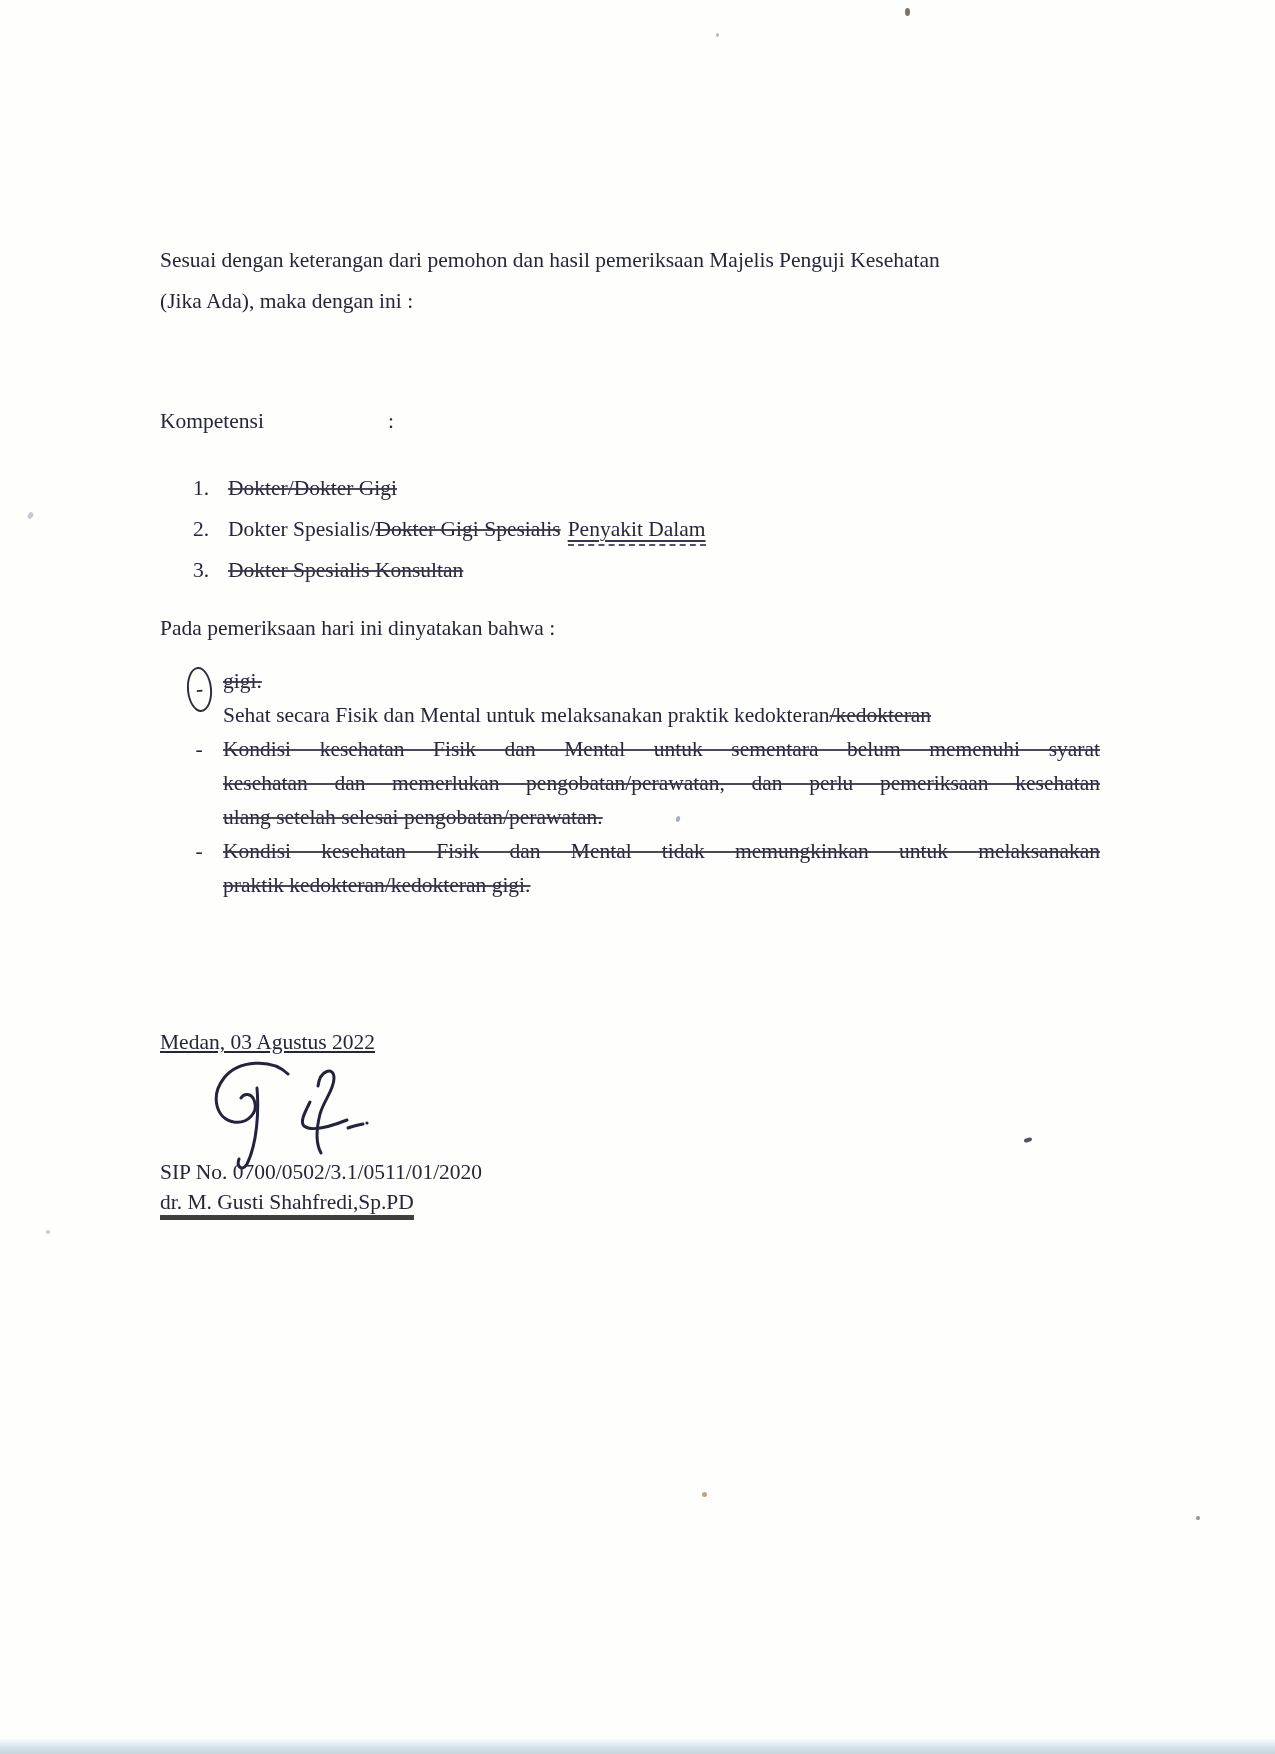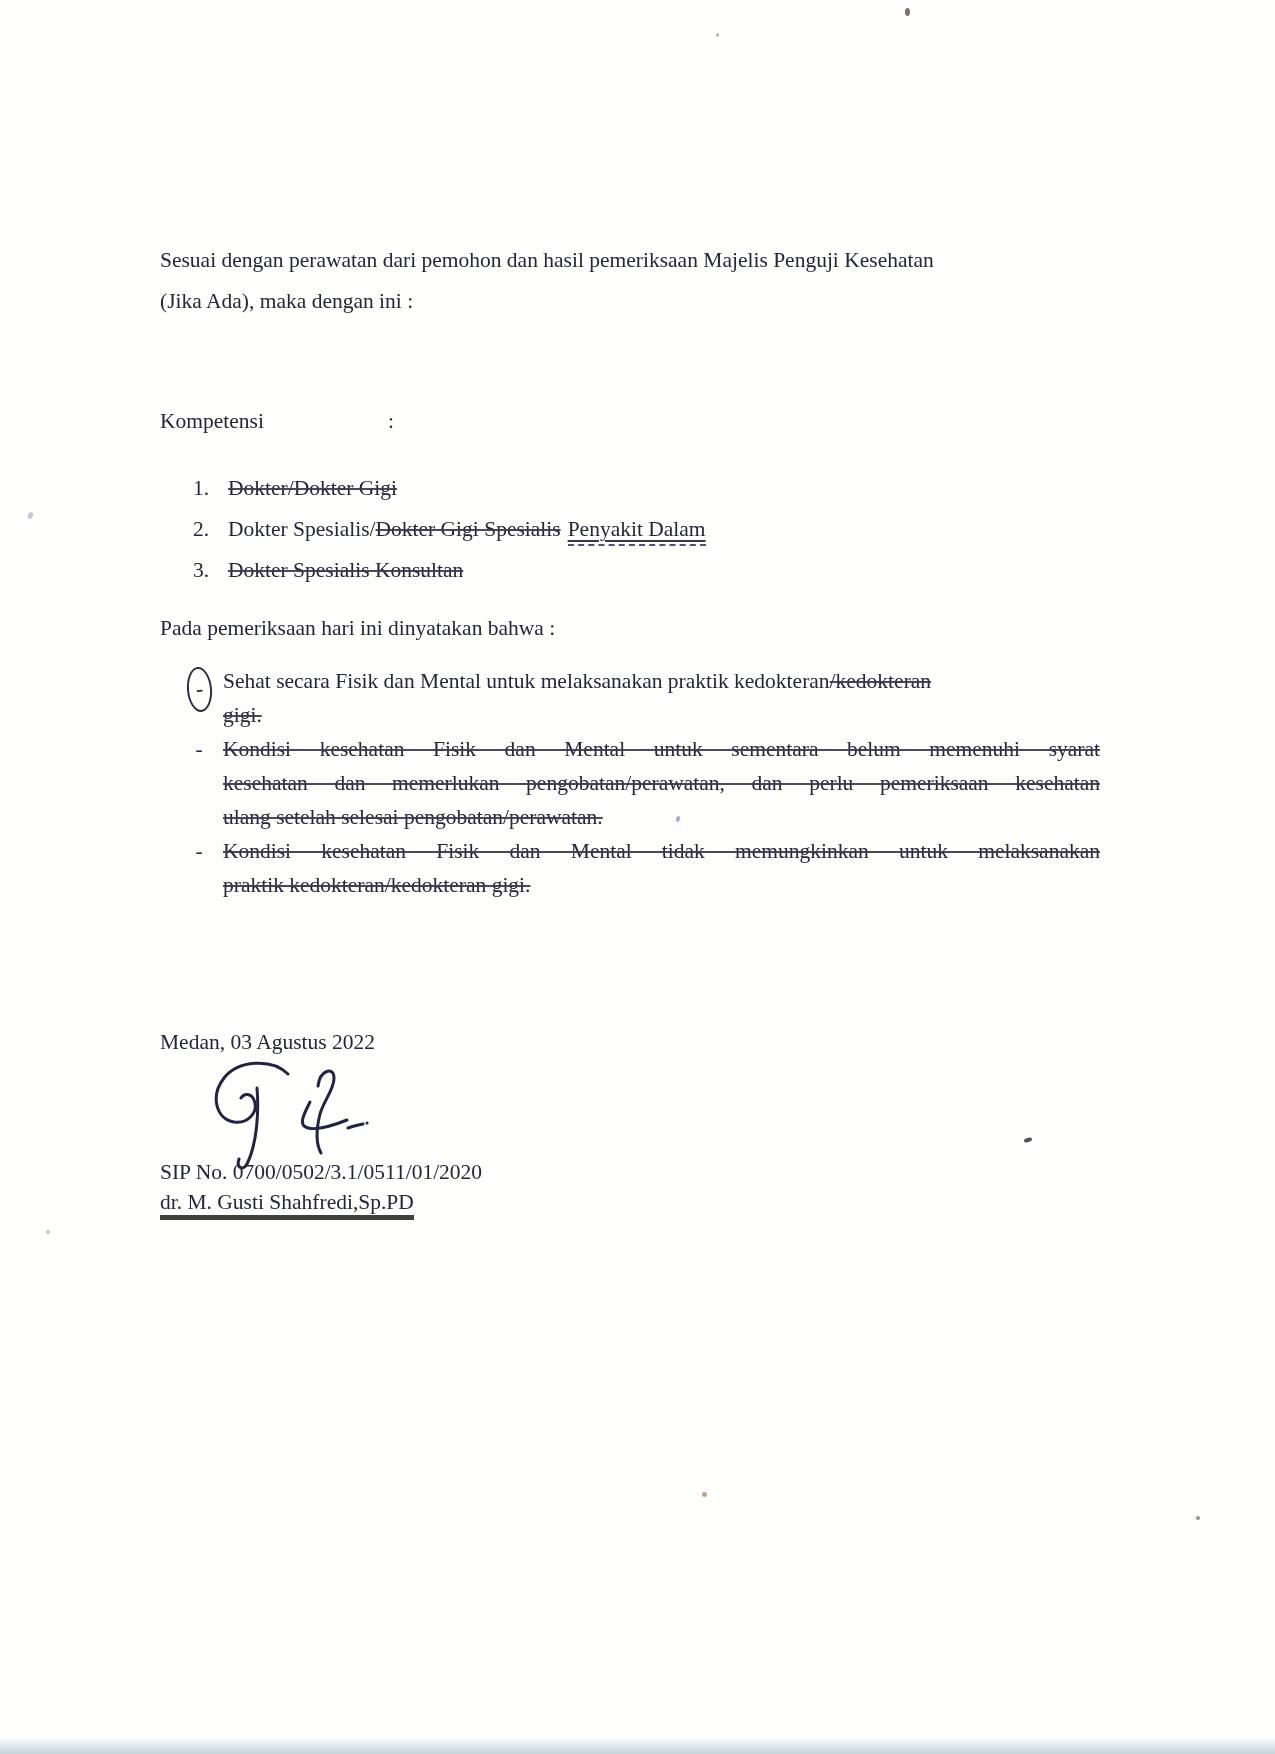--- a/index.html
+++ b/index.html
@@ -43,21 +43,21 @@
   .opt-marker { width:48px; flex:none; text-align:center; line-height:34px; }
   .opt-body { flex:1; line-height:34px; }
   .jline { text-align:justify; text-align-last:justify; }
   .circle-dash {
     display:inline-block; width:25px; height:45px; margin-top:3px;
     border:2.2px solid #2d2d3e; border-radius:50%;
     line-height:41px; text-align:center; transform:rotate(-5deg);
     box-sizing:border-box;
   }
   
-  .closing-date { position:absolute; top:1030px; left:160px; line-height:25px; }
+  .closing-date { position:absolute; top:1030px; left:160px; line-height:25px;text-decoration:underline; }
   .signature { position:absolute; top:1056px; left:200px; }
   .signer { position:absolute; top:1190px; left:160px; line-height:25px; }
   .u-solid { border-bottom:5px solid #404040; padding-bottom:1px; }
   .sip { position:absolute; top:1160px; left:160px; line-height:25px; }
   
   .speck { position:absolute; border-radius:50%; }
   .sp1 { left:905px; top:8px;    width:5px; height:8px; background:rgba(80,70,58,.75); }
   .sp2 { left:716px; top:33px;   width:3px; height:4px; background:rgba(125,115,105,.5); }
   .sp3 { left:676px; top:816px;  width:4px; height:6px; background:rgba(92,110,160,.55); transform:rotate(20deg); }
   .sp4 { left:702px; top:1492px; width:5px; height:5px; background:rgba(152,100,50,.6); }
@@ -70,21 +70,21 @@
     background:linear-gradient(to bottom, rgba(211,224,232,0) 0%, #d3e0e8 65%, #c6d4de 100%);
   }
 </style>
 </head>
 <body>
 
 <div class="page">
 
 
   <div class="intro">
-    <div>Sesuai dengan perawatan dari pemohon dan hasil pemeriksaan Majelis Penguji Kesehatan</div>
+    <div>Sesuai dengan keterangan dari pemohon dan hasil pemeriksaan Majelis Penguji Kesehatan</div>
     <div>(Jika Ada), maka dengan ini :</div>
   </div>
 
 
   <div class="field-row field-komp">
     <span class="field-label">Kompetensi</span><span>:</span>
   </div>
 
   <div class="comp-list">
     <div class="comp-item">
@@ -105,22 +105,22 @@
 
   <div class="statement">Pada pemeriksaan hari ini dinyatakan bahwa :</div>
 
   <div class="options">
 
     <div class="option">
       <span class="opt-marker">
         <span class="circle-dash"><span>-</span></span>
       </span>
       <span class="opt-body">
+        <div><span class="strike">gigi.</span></div>
         <div><span>Sehat secara Fisik dan Mental untuk melaksanakan praktik kedokteran</span><span class="strike">/kedokteran</span></div>
-        <div><span class="strike">gigi.</span></div>
       </span>
     </div>
 
     <div class="option">
       <span class="opt-marker">-</span>
       <span class="opt-body">
         <div class="jline"><span class="strike">Kondisi kesehatan Fisik dan Mental untuk sementara belum memenuhi syarat</span></div>
         <div class="jline"><span class="strike">kesehatan dan memerlukan pengobatan/perawatan, dan perlu pemeriksaan kesehatan</span></div>
         <div><span class="strike">ulang setelah selesai pengobatan/perawatan.</span></div>
       </span>

